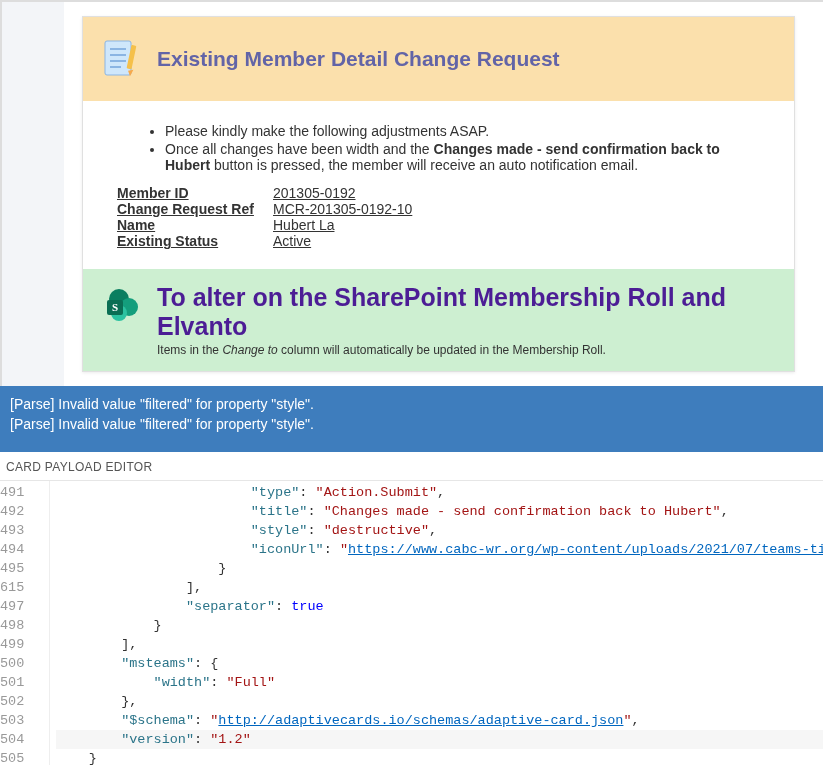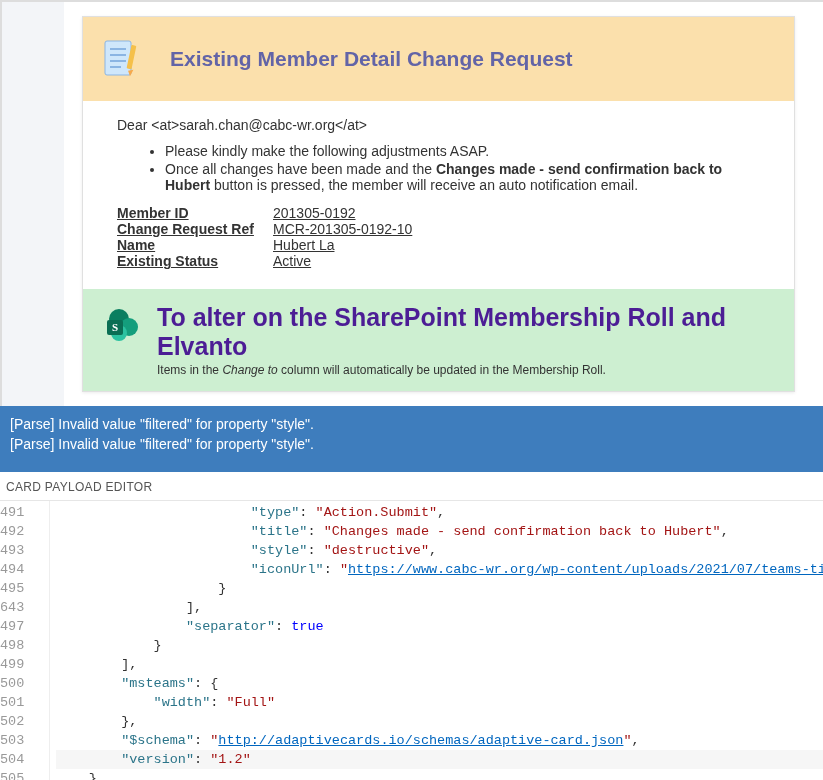--- a/index.html
+++ b/index.html
@@ -30,21 +30,21 @@
     margin-top: 14px;
     border: 1px solid #e0e0e0;
     box-shadow: 0 1px 3px rgba(0,0,0,0.08);
     background: #fff;
   }
   .header-bar {
     background: #fbe0ac;
     padding: 20px 18px;
     display: flex;
     align-items: center;
-    gap: 25px;
+    gap: 12px;
   }
   .header-icon {
     width: 44px; height: 44px;
     position: relative;
     flex-shrink: 0;
   }
   .header-title {
     color: #6264a7;
     font-size: 21px;
     font-weight: 600;
@@ -163,27 +163,24 @@
           <line x1="9" y1="24" x2="25" y2="24" stroke="#8bb5e3" stroke-width="2"></line>
           <line x1="9" y1="30" x2="20" y2="30" stroke="#8bb5e3" stroke-width="2"></line>
           <rect x="28" y="8" width="5" height="24" rx="1" fill="#f5c04a" transform="rotate(12 30 20)"></rect>
           <polygon points="30,34 35,32 33,39" fill="#f8a94a" transform="rotate(12 30 20)"></polygon>
         </svg>
       </div>
       <div class="header-title">Existing Member Detail Change Request</div>
     </div>
 
     <div class="body-section">
-      <div class="greeting">
-        <span>Dear </span><span>&lt;at&gt;</span><span>sarah.chan@cabc-wr.org</span><span>&lt;/at&gt;</span>
-      </div>
       <ul class="bullets">
         <li><span>Please kindly make the following adjustments ASAP.</span></li>
         <li>
-          <span>Once all changes have been made and the </span><span class="bold">Changes made - send confirmation back to Hubert</span><span> button is pressed, the member will receive an auto notification email.</span>
+          <span>Once all changes have been width and the </span><span class="bold">Changes made - send confirmation back to Hubert</span><span> button is pressed, the member will receive an auto notification email.</span>
         </li>
       </ul>
       <div class="detail-table">
         <div class="detail-row">
           <div class="detail-label">Member ID</div>
           <div class="detail-value">201305-0192</div>
         </div>
         <div class="detail-row">
           <div class="detail-label">Change Request Ref</div>
           <div class="detail-value">MCR-201305-0192-10</div>
@@ -226,21 +223,21 @@
 </div>
 
 <div class="editor-header">CARD PAYLOAD EDITOR</div>
 <div class="editor-wrap">
   <div class="gutter" id="gutter">
       <div>491</div>
       <div>492</div>
       <div>493</div>
       <div>494</div>
       <div>495</div>
-      <div>643</div>
+      <div>615</div>
       <div>497</div>
       <div>498</div>
       <div>499</div>
       <div>500</div>
       <div>501</div>
       <div>502</div>
       <div>503</div>
       <div>504</div>
       <div>505</div>
     </div>

